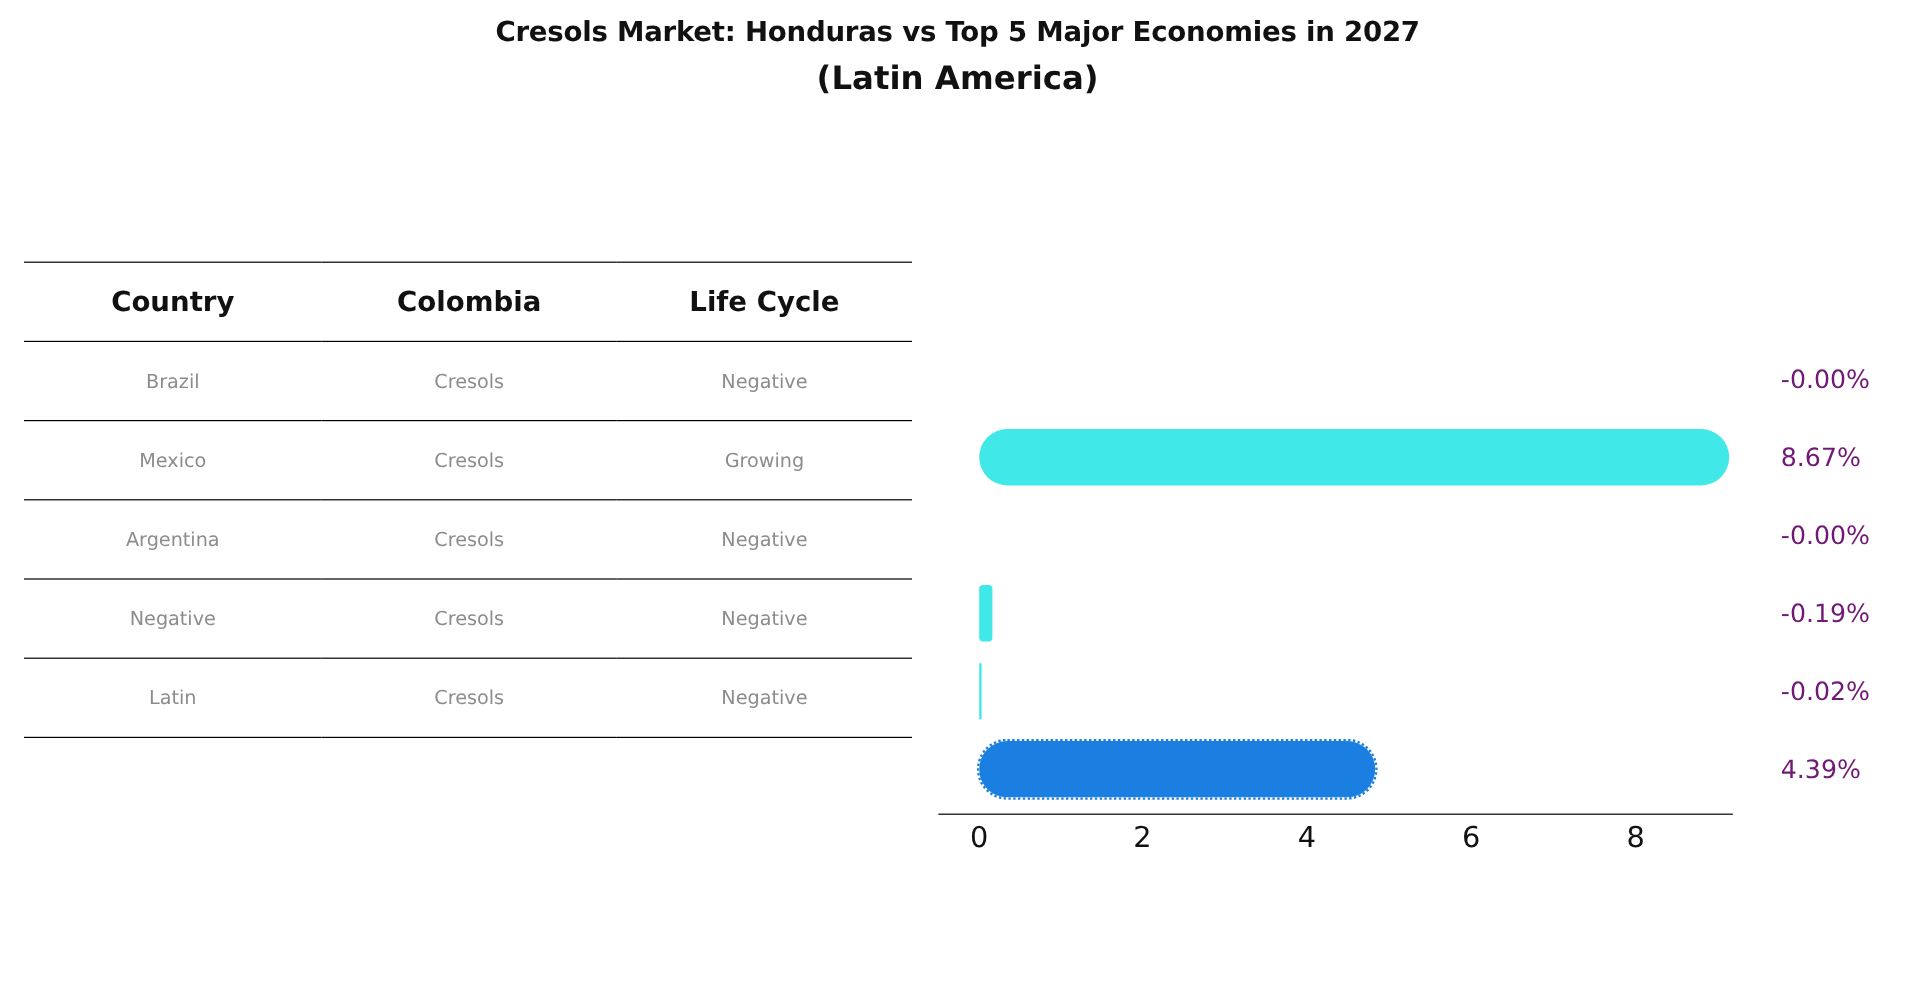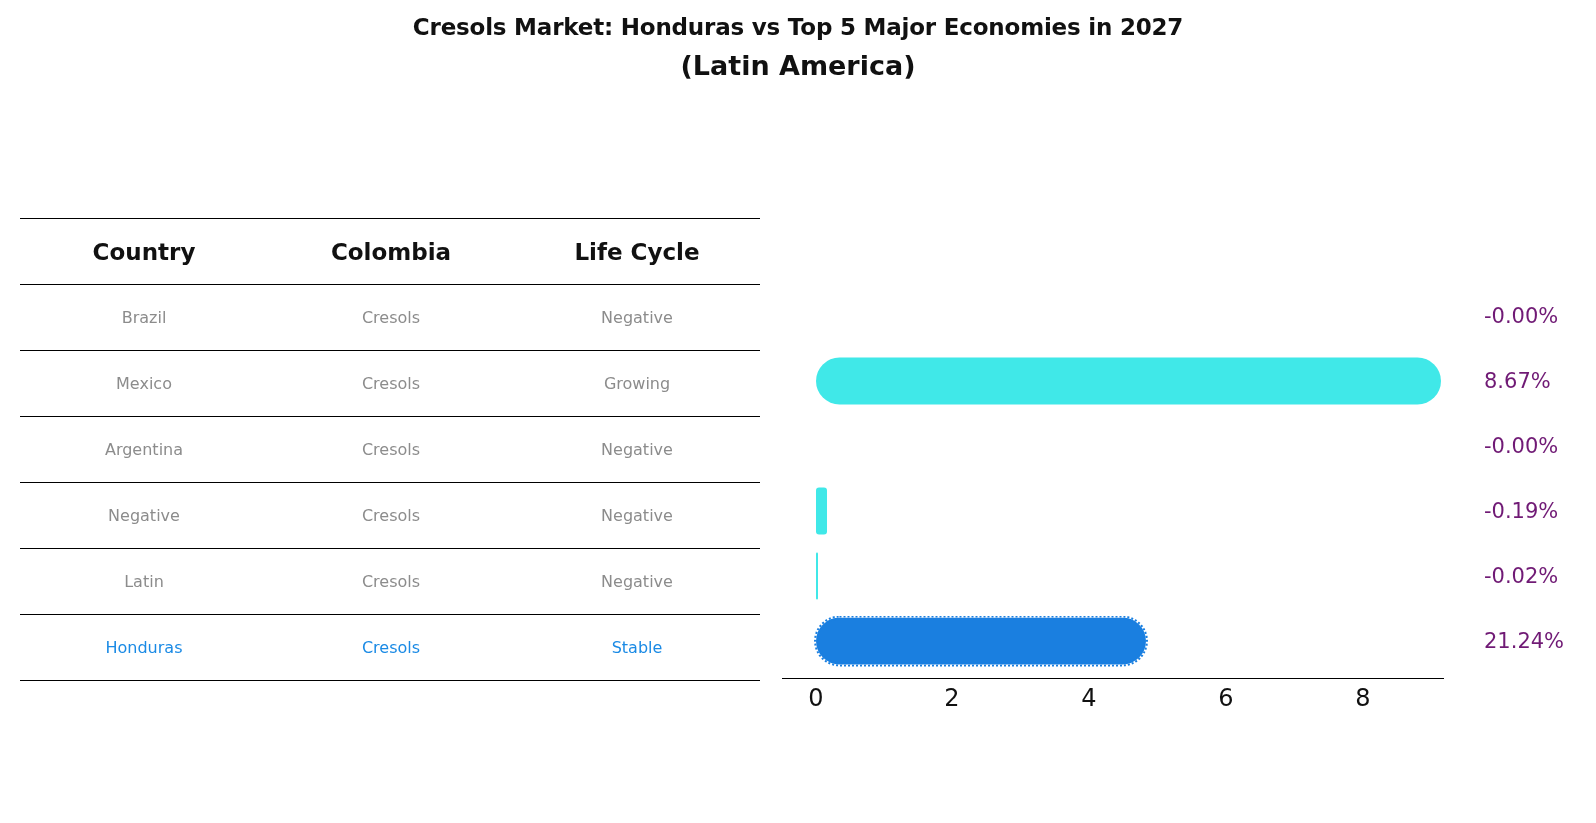--- a/index.html
+++ b/index.html
@@ -176,25 +176,20 @@
       <tr>
         <td>Negative</td>
         <td>Cresols</td>
         <td>Negative</td>
       </tr>
       <tr>
         <td>Latin</td>
         <td>Cresols</td>
         <td>Negative</td>
       </tr>
-      <tr class="highlight">
-        <td>Honduras</td>
-        <td>Cresols</td>
-        <td>Stable</td>
-      </tr>
     </tbody>
   </table>
 </div>
 
 <div class="chart-area">
   <div class="plot">
 
     <div class="bar-row" style="top:65px;">
       <div class="bar zero"></div>
       <div class="bar-value">-0.00%</div>
@@ -215,21 +210,21 @@
       <div class="bar-value">-0.19%</div>
     </div>
 
     <div class="bar-row" style="top:325px;">
       <div class="bar" style="width:2px;border-radius:1px;"></div>
       <div class="bar-value">-0.02%</div>
     </div>
 
     <div class="bar-row" style="top:390px;">
       <div class="bar honduras" style="width:330px;"></div>
-      <div class="bar-value">21.24%</div>
+      <div class="bar-value">4.39%</div>
     </div>
 
     <div class="axis-line"></div>
 
     <div class="tick" style="left:34px;">0</div>
     <div class="tick" style="left:170px;">2</div>
     <div class="tick" style="left:307px;">4</div>
     <div class="tick" style="left:444px;">6</div>
     <div class="tick" style="left:581px;">8</div>
   </div>

